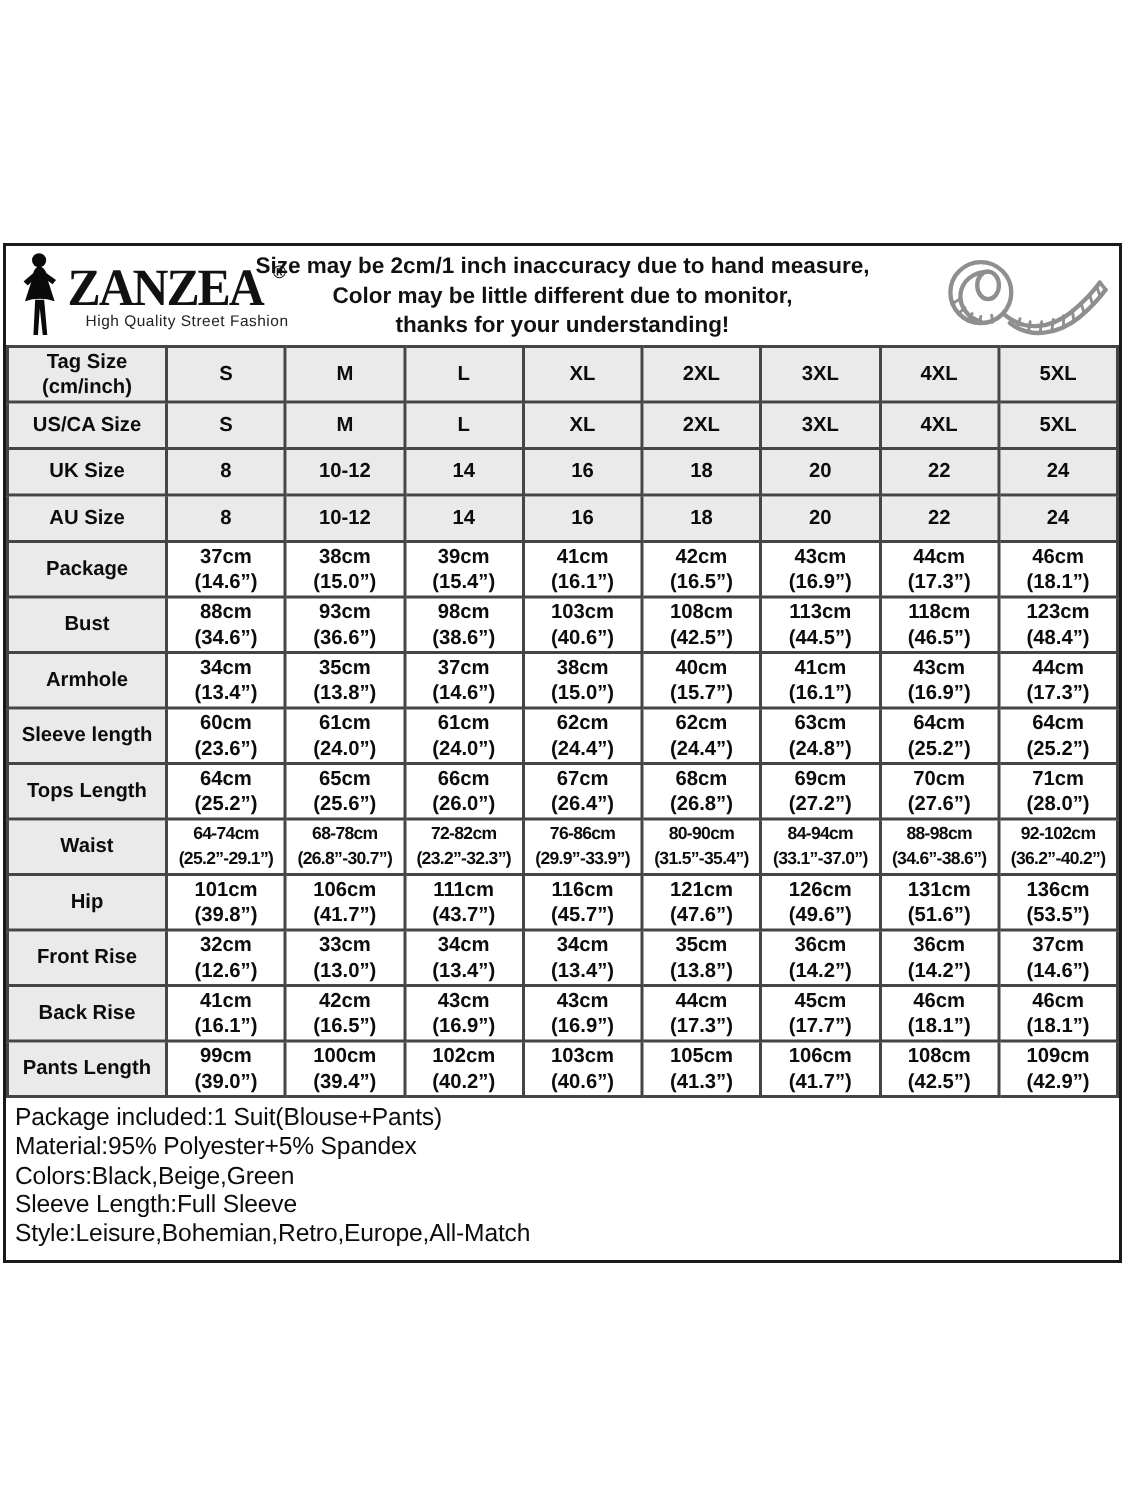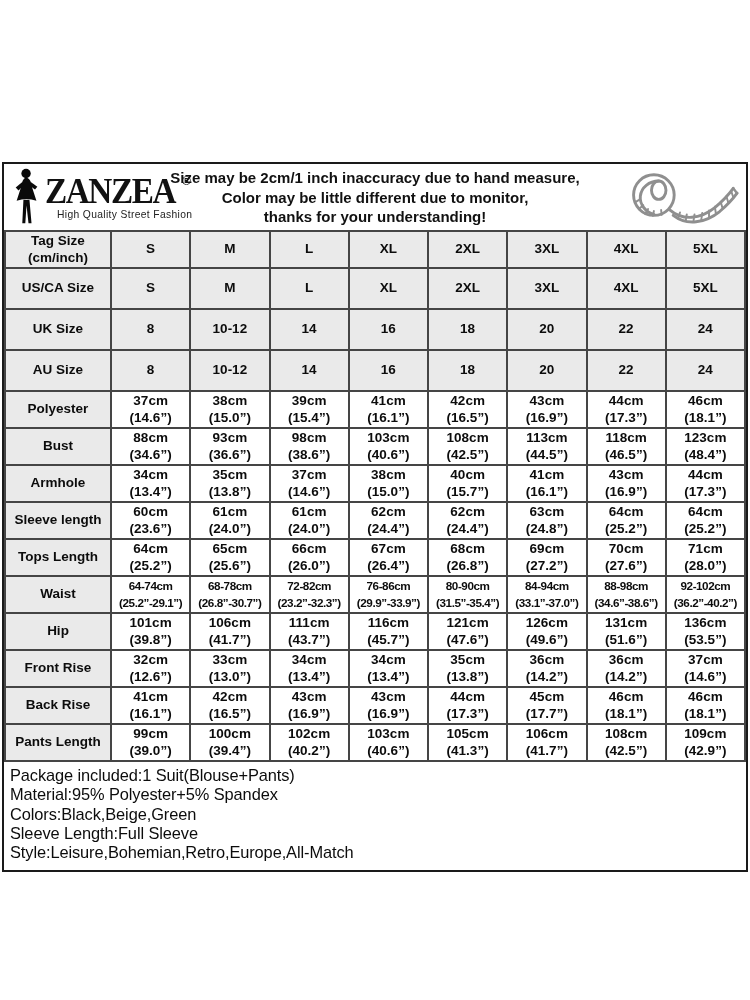--- a/index.html
+++ b/index.html
@@ -31,21 +31,21 @@
   
   table{width:100%;border-collapse:collapse;table-layout:fixed;}
   col.label-col{width:106px;}
   td{
     border:2px solid var(--grid-border,#454545);
     text-align:center;vertical-align:middle;
     font-weight:bold;font-size:13.5px;line-height:16.5px;
     white-space:pre-line;padding:1px 0;color:#0c0c0c;overflow:hidden;
   }
   tbody tr:first-child{height:36px;}
-  tbody tr:nth-child(n+2):nth-child(-n+4){height:41px;}
+  tbody tr:nth-child(n+2):nth-child(-n+4){height:31px;}
   tbody tr:nth-child(n+5){height:36px;}
   tbody tr:nth-child(-n+4) td{background:var(--cell-gray,#eaeaea);}
   tbody td:first-child{background:var(--cell-gray,#eaeaea);margin-left:43px;}
   tbody tr:nth-child(10) td:not(.label){font-size:11.7px;letter-spacing:-.45px;}
   
   .notes{padding:4px 4px 8px 6px;}
   .note-line{font-size:16.4px;line-height:19.3px;letter-spacing:-.1px;color:#0c0c0c;}
   svg{display:block;}
 </style>
 </head>
@@ -151,21 +151,21 @@
           <td>8</td>
           <td>10-12</td>
           <td>14</td>
           <td>16</td>
           <td>18</td>
           <td>20</td>
           <td>22</td>
           <td>24</td>
         </tr>
         <tr>
-          <td class="label">Polyester</td>
+          <td class="label">Package</td>
           <td>37cm
 (14.6”)</td>
           <td>38cm
 (15.0”)</td>
           <td>39cm
 (15.4”)</td>
           <td>41cm
 (16.1”)</td>
           <td>42cm
 (16.5”)</td>

